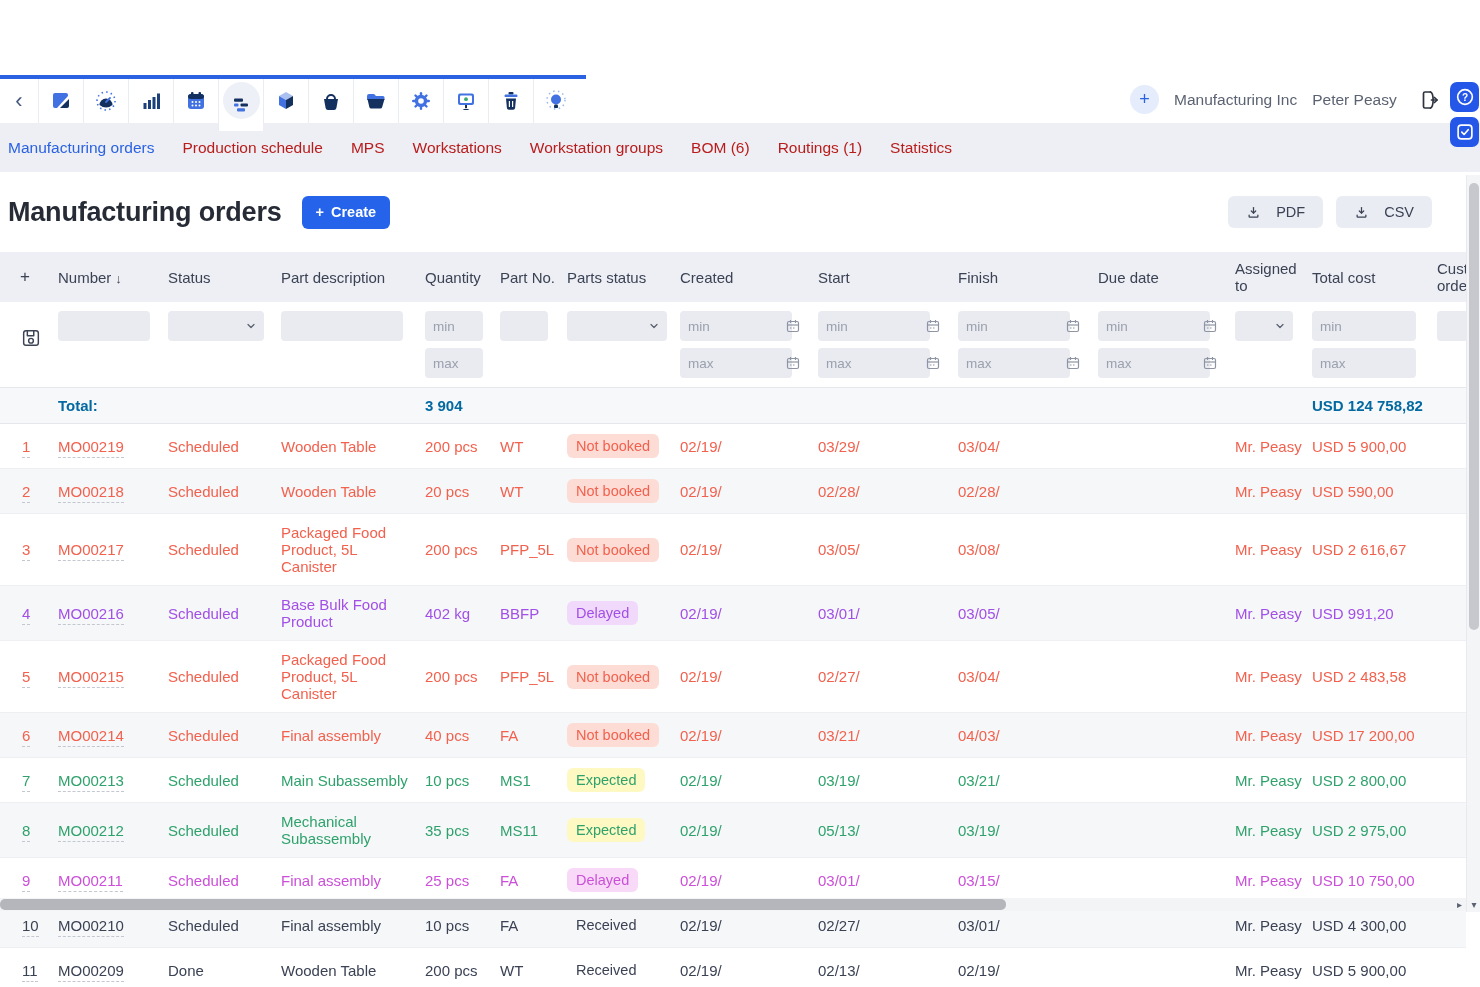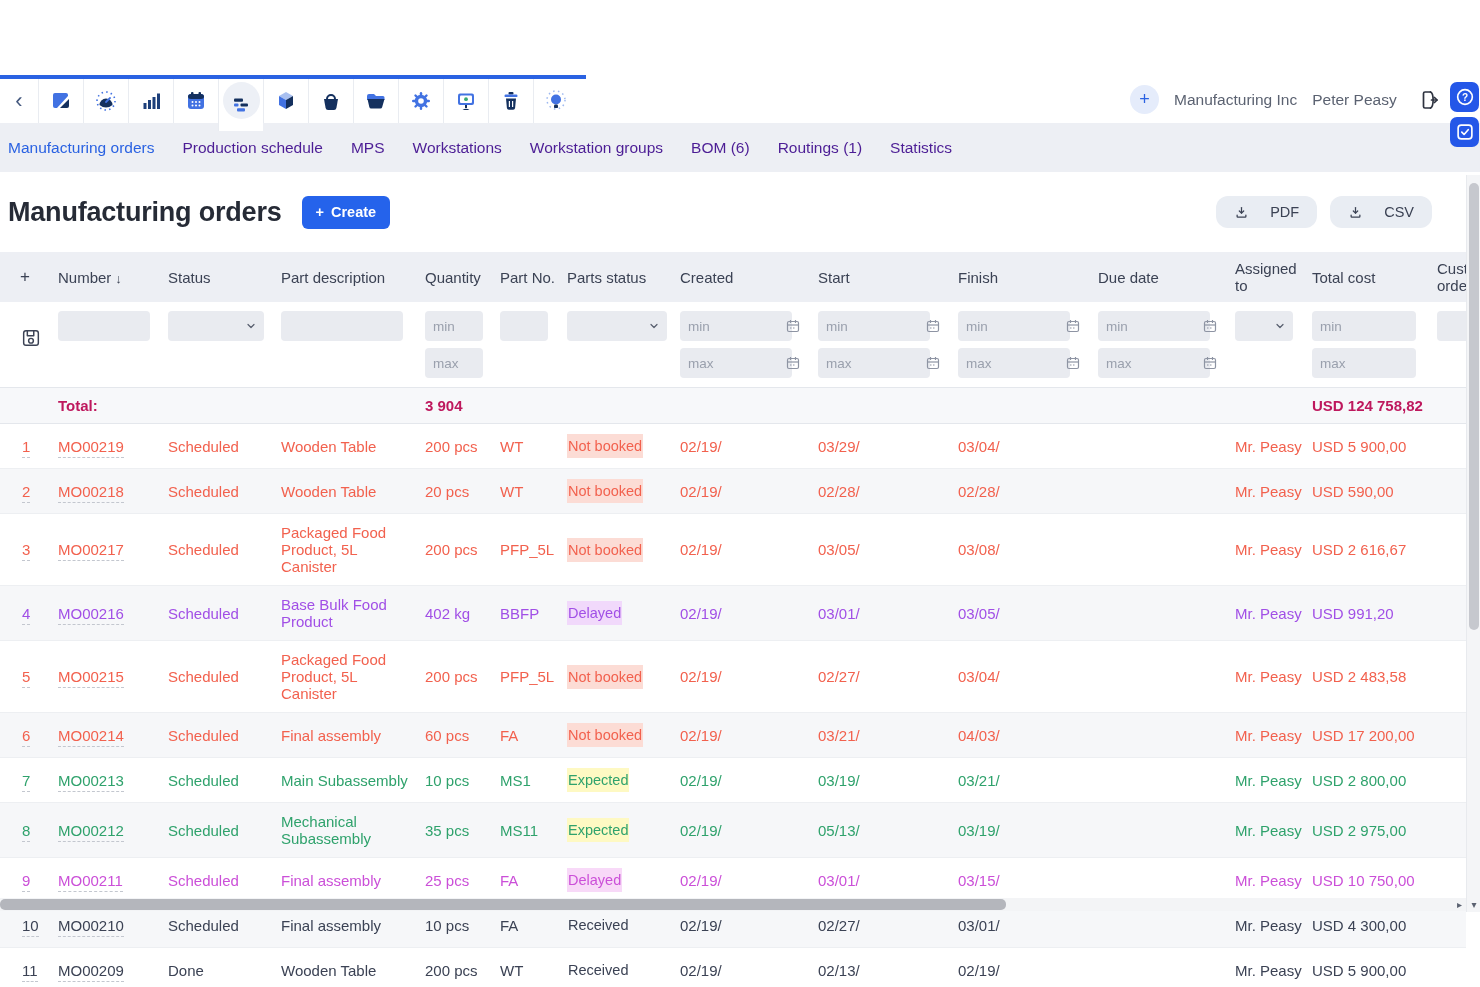--- a/index.html
+++ b/index.html
@@ -26,33 +26,33 @@
   .acct-text { font-size:15.5px; color:#5b6271; }
   .logout-btn { margin-left:6px; cursor:pointer; display:flex; }
   .corner-btn { position:absolute; right:1px; width:29px; height:30px; border-radius:7px; background:#2457e8;
     display:flex; align-items:center; justify-content:center; cursor:pointer; z-index:8; }
   .corner-help { top:82px; }
   .corner-tasks { top:117px; }
 
   
   .nav-bar { position:absolute; top:123px; left:0; width:1480px; height:49px; background:#edeff4;
     display:flex; align-items:center; gap:28px; padding-left:8px; z-index:2; }
-  .nav-item { font-size:15.5px; color:#4c1d95; cursor:pointer; white-space:nowrap; }
+  .nav-item { font-size:15.5px; color:#b91c1c; cursor:pointer; white-space:nowrap; }
   .nav-item.active { color:#2a62e2; }
 
   
   .content { position:absolute; top:172px; left:0; width:1466px; background:#fff; }
   .page-header { height:80px; display:flex; align-items:center; padding:0 34px 0 8px; }
   .page-title { font-size:27px; font-weight:600; color:#262b36; letter-spacing:-0.2px; }
   .create-btn { margin-left:20px; background:#2563eb; color:#fff; border:none; border-radius:6px;
     height:33px; padding:0 14px; font-size:14.5px; display:flex; align-items:center; gap:7px; cursor:pointer;
     font-family:inherit; font-weight:bold; }
   .export-group { margin-left:auto; display:flex; gap:13px; }
-  .export-btn { background:#e9edf3; border:none; border-radius:12px; height:32px; padding:0 18px;
-    font-size:14.5px; color:#3b4254; display:flex; align-items:center; gap:21px; cursor:pointer; font-family:inherit; }
+  .export-btn { background:#e9edf3; border:none; border-radius:6px; height:32px; padding:0 18px;
+    font-size:14.5px; color:#3b4254; display:flex; align-items:center; gap:15px; cursor:pointer; font-family:inherit; }
 
   
   table.orders { border-collapse:collapse; table-layout:fixed; width:1466px; }
   col.c1{width:58px} col.c2{width:110px} col.c3{width:113px} col.c4{width:144px} col.c5{width:75px}
   col.c6{width:67px} col.c7{width:113px} col.c8{width:138px} col.c9{width:140px} col.c10{width:140px}
   col.c11{width:137px} col.c12{width:77px} col.c13{width:125px} col.c14{width:auto}
   thead th { background:#edeff4; font-weight:400; font-size:15px; color:#3b4254; text-align:left;
     padding:8px 8px 8px 0; height:50px; vertical-align:middle; overflow:hidden; white-space:normal; cursor:pointer; }
   thead th.first { padding-left:20px; font-size:17px; }
   .sort-arrow { font-size:13px; margin-left:4px; color:#3b4254; }
@@ -60,29 +60,29 @@
   td { font-size:15px; padding:10px 8px 10px 0; vertical-align:middle; overflow:hidden; }
   td.first { padding-left:22px; }
   tbody tr.data { border-top:1px solid #edeff2; }
   tbody tr.alt { background:#f6f7f9; }
   .tone-red td { color:#f2614e; }
   .tone-purple td { color:#a14fe6; }
   .tone-green td { color:#2fa26c; }
   .tone-magenta td { color:#cb4fd8; }
   .tone-dark td { color:#3b4254; }
   .idx-link, .num-link { border-bottom:1px dashed #c3c7cf; padding-bottom:2px; cursor:pointer; }
-  .badge { display:inline-block; padding:4px 1px; border-radius:0; font-size:14.5px; white-space:nowrap; }
+  .badge { display:inline-block; padding:4px 9px; border-radius:6px; font-size:14.5px; white-space:nowrap; }
   .badge-red { background:#fcdcd5; }
   .badge-purple { background:#f1d9fb; }
   .badge-magenta { background:#f8d9f8; }
   .badge-green { background:#fef9c3; }
   .badge-none { background:transparent;text-align:center; }
 
   tr.total-row { background:#f7f8fa; border-top:1px solid #e4e7ec; border-bottom:1px solid #e4e7ec; }
-  tr.total-row td { font-weight:bold; color:#be185d; padding:9px 8px 9px 0; font-size:15px; }
+  tr.total-row td { font-weight:bold; color:#0369a1; padding:9px 8px 9px 0; font-size:15px; }
 
   
   tr.filter-row td { padding:9px 10px 9px 0; vertical-align:top; }
   .f-input, .f-select { background:#e9ebf0; border:none; border-radius:4px; height:30px; font-size:13.5px;
     color:#6b7280; padding:0 8px; font-family:inherit; outline:none; }
   .f-input::placeholder { color:#9aa0ad; }
   .f-select { display:flex; align-items:center; justify-content:flex-end; cursor:pointer; padding-right:7px; }
   .stack { display:flex; flex-direction:column; gap:7px; }
   .date-wrap { position:relative; }
   .date-wrap .f-input { width:112px; padding-right:26px; }
@@ -544,21 +544,21 @@
       <td>Mr. Peasy</td>
       <td>USD 2 483,58</td>
       <td></td>
     </tr>
 
     <tr class="data tone-red alt">
       <td class="first"><span class="idx-link">6</span></td>
       <td><span class="num-link">MO00214</span></td>
       <td>Scheduled</td>
       <td>Final assembly</td>
-      <td>60 pcs</td>
+      <td>40 pcs</td>
       <td>FA</td>
       <td><span class="badge badge-red">Not booked</span></td>
       <td>02/19/</td>
       <td>03/21/</td>
       <td>04/03/</td>
       <td></td>
       <td>Mr. Peasy</td>
       <td>USD 17 200,00</td>
       <td></td>
     </tr>

